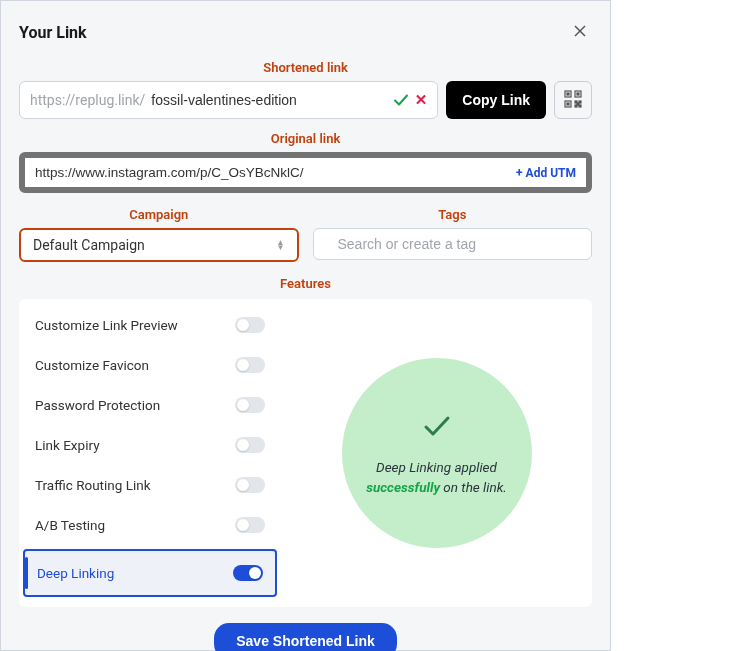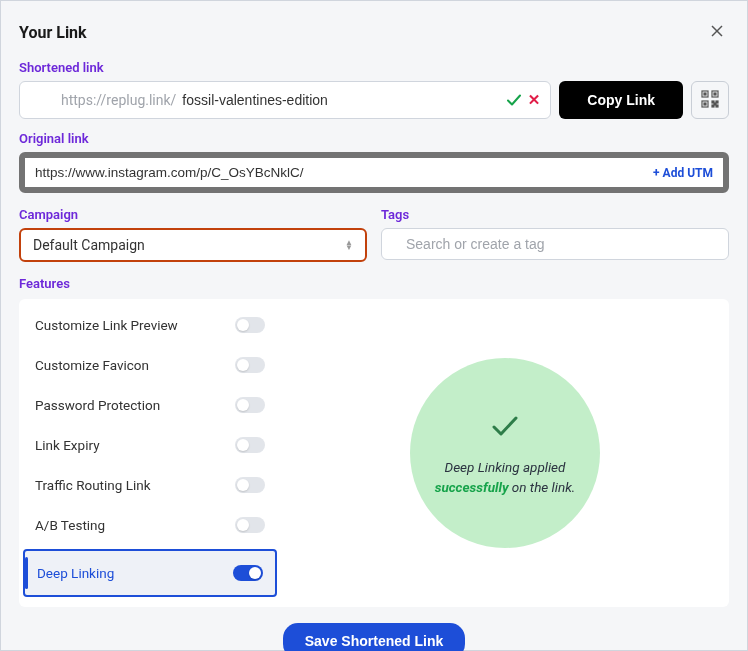--- a/index.html
+++ b/index.html
@@ -10,21 +10,21 @@
     body {
       font-family: -apple-system, BlinkMacSystemFont, "Segoe UI", Roboto, "Helvetica Neue", Arial, sans-serif;
       background: #fff;
       width: 748px;
       height: 651px;
       overflow: hidden;
     }
     .modal {
       border: 1px solid #d0d5dd;
       background: #f5f6f8;
-      width: 748px;
+      width: 611px;
       height: 651px;
       position: relative;
       padding: 18px;
     }
     .modal-header {
       display: flex;
       justify-content: space-between;
       align-items: center;
       margin-bottom: 14px;
     }
@@ -38,43 +38,43 @@
       border: none;
       cursor: pointer;
       padding: 4px;
       color: #555;
       display: flex;
       align-items: center;
     }
     .field-label {
       font-size: 13px;
       font-weight: 600;
-      color: #6d28d9;
+      color: #c2410c;
       margin-bottom: 6px;
+      text-align: center;
     }
     .row {
       display: flex;
       gap: 8px;
       align-items: stretch;
       margin-bottom: 12px;
     }
     .shortened-input-wrap {
       flex: 1;
       display: flex;
       align-items: center;
       background: #fff;
       border: 1px solid #d0d5dd;
       border-radius: 6px;
       padding: 6px 10px;
       gap: 6px;
     }
     .domain-part {
       color: #a0a4ab;
       font-size: 14px;
-      margin-left: 31px;
     }
     .slug-part {
       flex: 1;
       font-size: 14px;
       color: #333;
       border: none;
       outline: none;
       background: transparent;
     }
     .valid-icon {
@@ -86,21 +86,21 @@
       font-weight: 700;
       cursor: pointer;
       display: flex;
       font-size: 15px;
     }
     .copy-btn {
       background: #000;
       color: #fff;
       border: none;
       border-radius: 6px;
-      padding: 0 28px;
+      padding: 0 16px;
       font-size: 14px;
       font-weight: 600;
       cursor: pointer;
     }
     .qr-btn {
       width: 38px;
       height: 38px;
       display: flex;
       align-items: center;
       justify-content: center;

